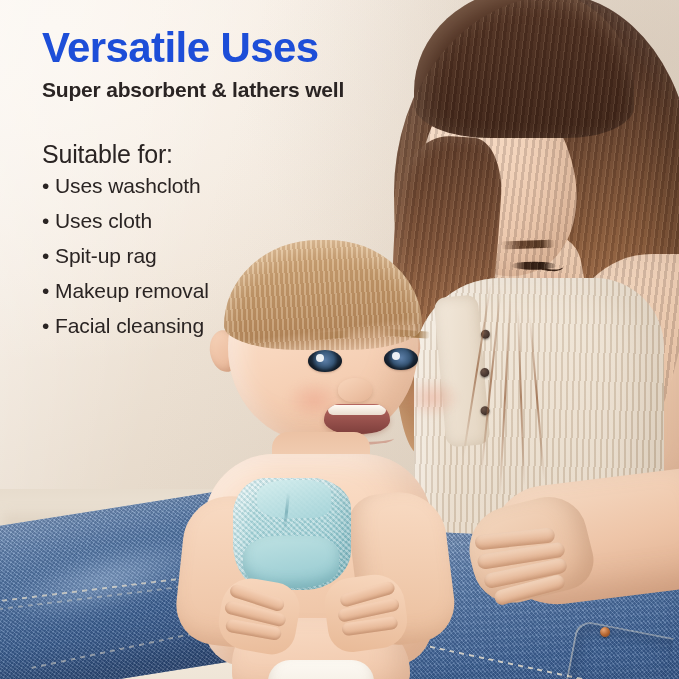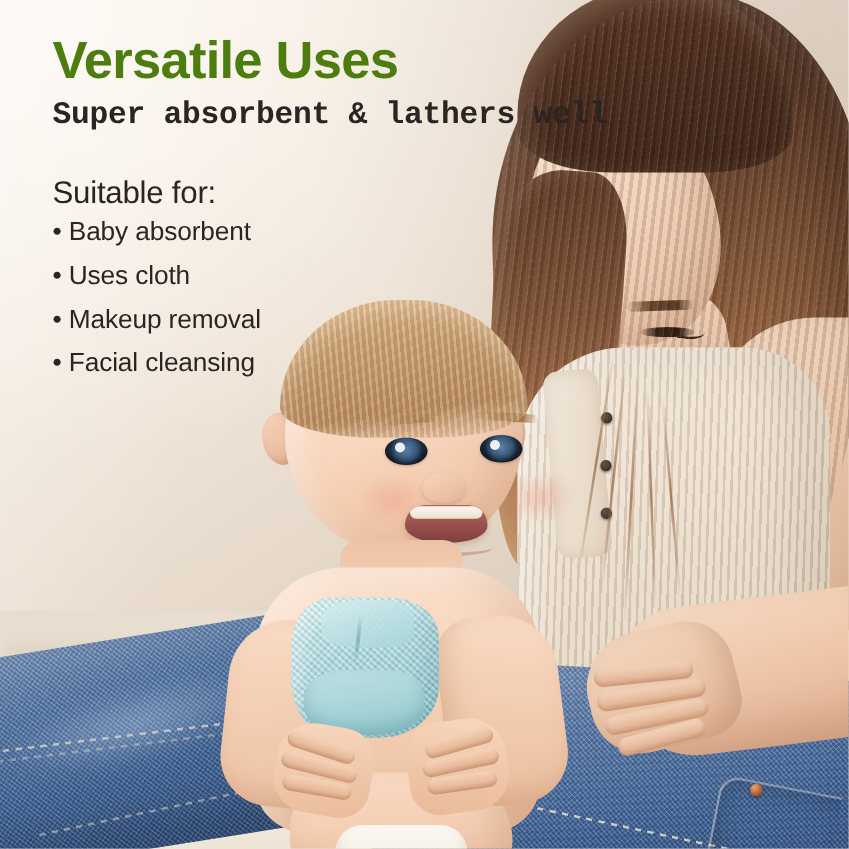--- a/index.html
+++ b/index.html
@@ -403,26 +403,26 @@
     position:absolute;left:40px;top:40px;width:220px;height:60px;
     background:radial-gradient(ellipse,rgba(210,228,248,.34),rgba(210,228,248,0) 70%);
     filter:blur(6px);transform:rotate(-6deg);
   }
 
   
   .text-layer{position:absolute;left:0;top:0;width:100%;height:100%;}
   .headline{
     position:absolute;left:42px;top:26px;
     font-size:42px;font-weight:700;letter-spacing:-.6px;
-    color:#4d7c0f;line-height:1.06;
+    color:#1d4ed8;line-height:1.06;
   }
   .subhead{
     position:absolute;left:42px;top:78px;
-    font-size:25px;font-weight:600;letter-spacing:-.2px;
-    color:#2a2423;line-height:1.15;font-family:Liberation Mono, monospace;
+    font-size:21px;font-weight:600;letter-spacing:-.2px;
+    color:#2a2423;line-height:1.15;
   }
   .suitable{
     position:absolute;left:42px;top:140px;
     font-size:25px;font-weight:400;letter-spacing:-.2px;
     color:#2a2423;
   }
   .bullets{
     position:absolute;left:42px;top:175px;
     margin:0;padding:0;list-style:none;
   }
@@ -554,20 +554,21 @@
       <div class="bfin" style="left:12px;top:28px;width:62px;transform:rotate(-4deg);"></div>
       <div class="bfin" style="left:14px;top:44px;width:56px;transform:rotate(0deg);"></div>
     </div>
   </div>
 
   <div class="text-layer">
     <div class="headline">Versatile Uses</div>
     <div class="subhead">Super absorbent &amp; lathers well</div>
     <div class="suitable">Suitable for:</div>
     <ul class="bullets">
-      <li><span class="dot">•</span><span>Baby absorbent</span></li>
+      <li><span class="dot">•</span><span>Uses washcloth</span></li>
       <li><span class="dot">•</span><span>Uses cloth</span></li>
+      <li><span class="dot">•</span><span>Spit-up rag</span></li>
       <li><span class="dot">•</span><span>Makeup removal</span></li>
       <li><span class="dot">•</span><span>Facial cleansing</span></li>
     </ul>
   </div>
 
 </div>
 
 </body></html>

